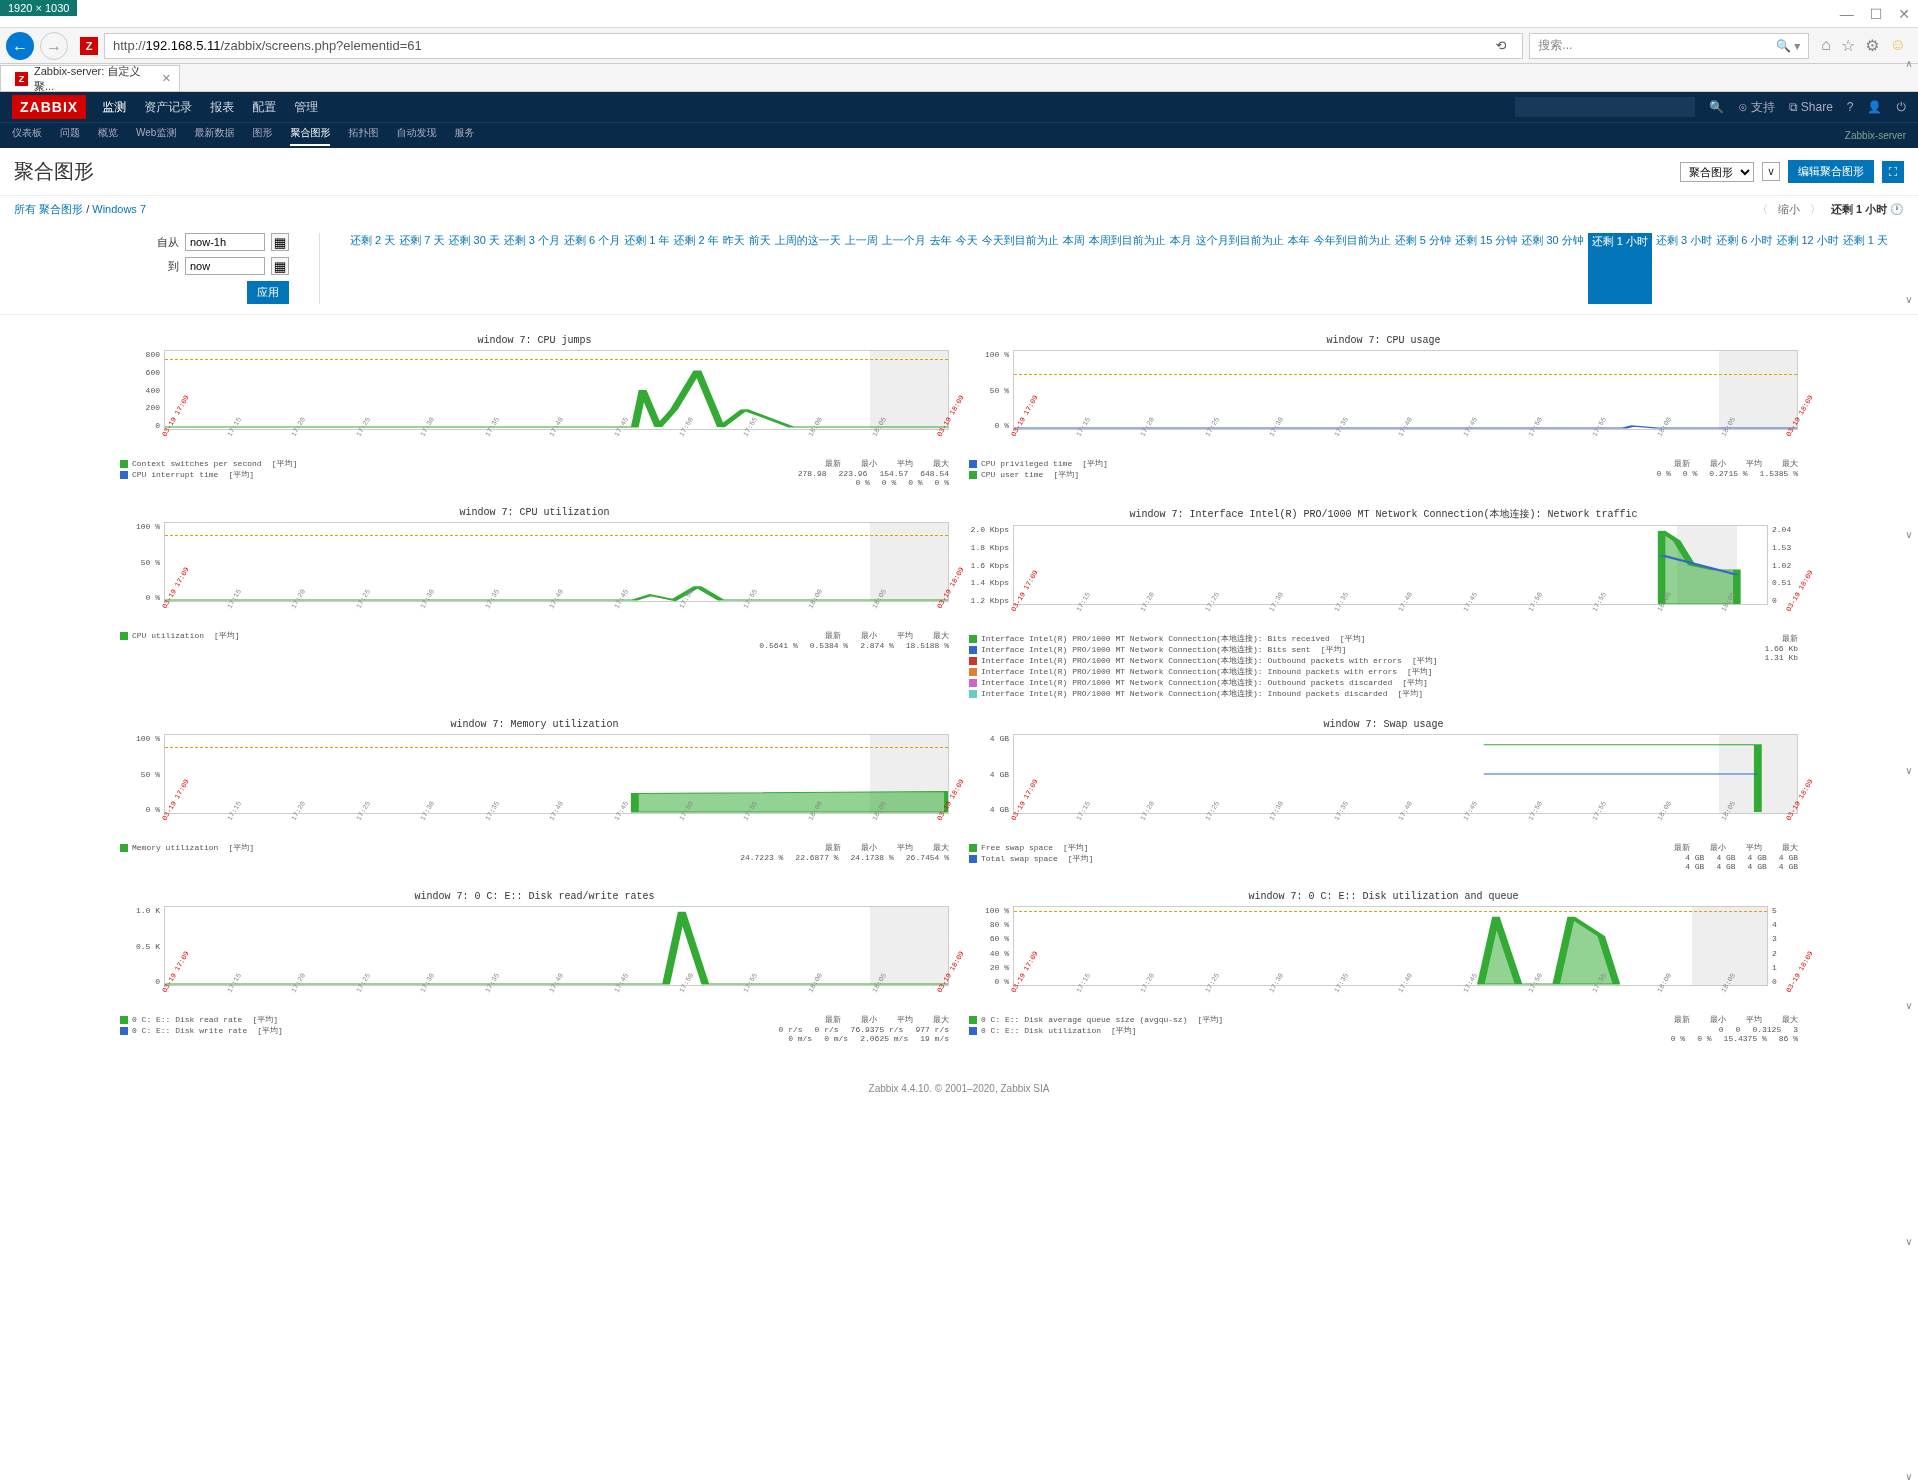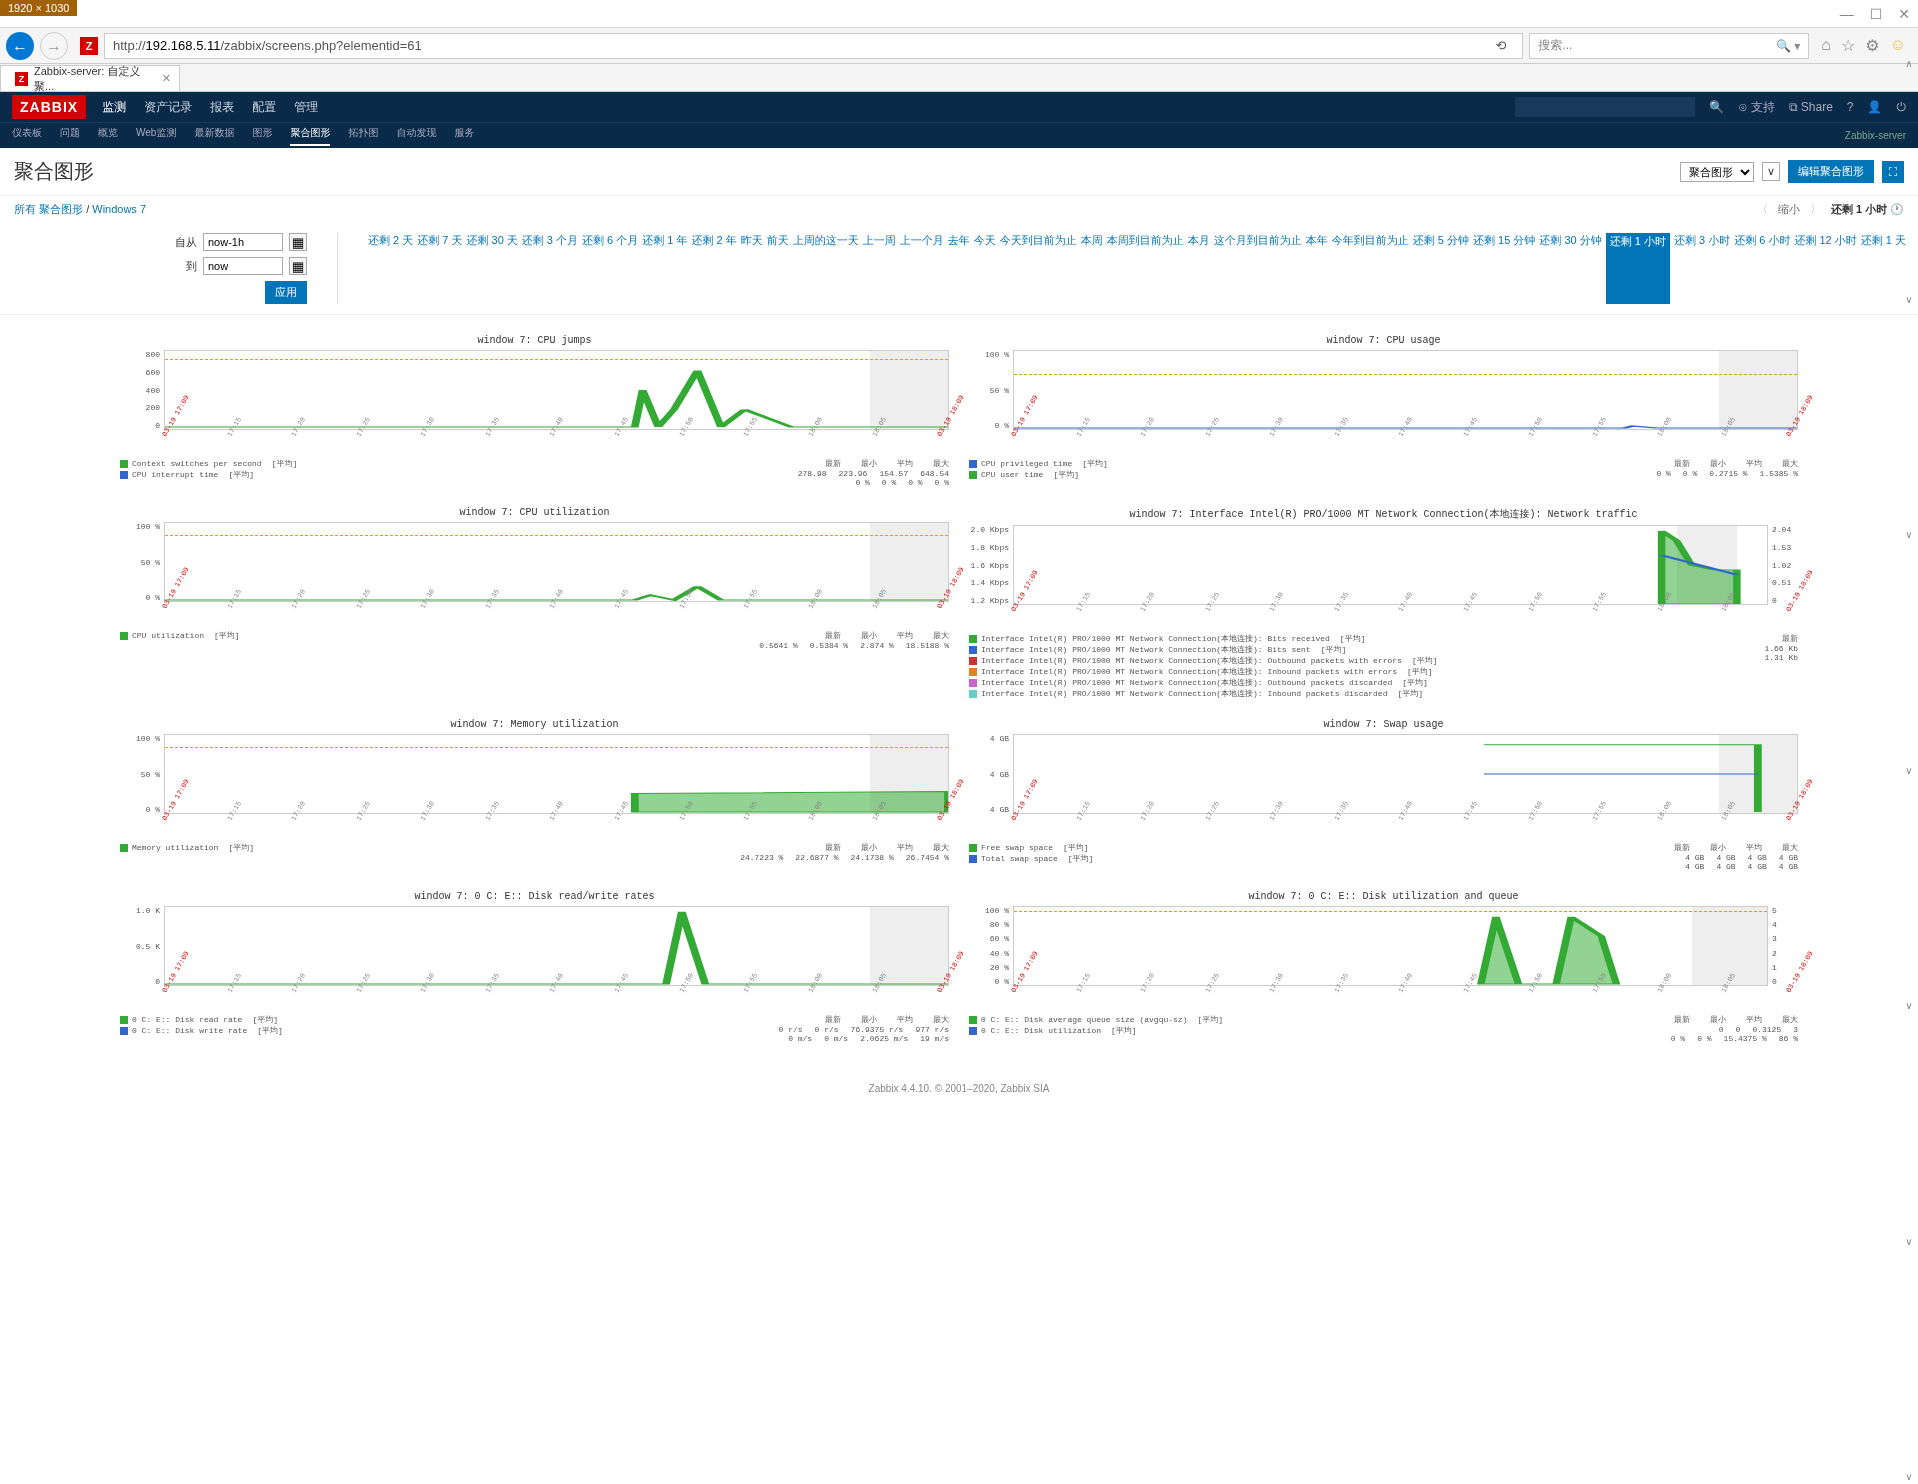--- a/index.html
+++ b/index.html
@@ -1,19 +1,19 @@
 <!DOCTYPE html>
 <html><head>
 <meta charset="utf-8">
 <style>
 * { margin: 0; padding: 0; box-sizing: border-box; }
 body { font-family: Arial, "Microsoft YaHei", sans-serif; font-size: 12px; background: #fff; color: #333; }
 
 
-.dim-badge { position: absolute; top: 0; left: 0; background: #a16207; color: #fff; padding: 2px 8px; font-size: 11px; z-index: 100; }
+.dim-badge { position: absolute; top: 0; left: 0; background: #0f766e; color: #fff; padding: 2px 8px; font-size: 11px; z-index: 100; }
 .browser-titlebar { height: 28px; background: #fff; border-bottom: 1px solid #ddd; display: flex; justify-content: flex-end; align-items: center; padding: 0 8px; gap: 16px; }
 .browser-titlebar span { color: #888; cursor: pointer; font-size: 14px; }
 .browser-toolbar { height: 36px; background: #f5f5f5; border-bottom: 1px solid #ccc; display: flex; align-items: center; padding: 0 6px; gap: 6px; }
 .nav-btn { width: 28px; height: 28px; border-radius: 50%; display: flex; align-items: center; justify-content: center; font-size: 16px; cursor: pointer; }
 .nav-back { background: #0078d4; color: #fff; }
 .nav-fwd { color: #999; border: 1px solid #ccc; }
 .favicon { width: 18px; height: 18px; background: #d40000; color: #fff; display: flex; align-items: center; justify-content: center; font-size: 11px; font-weight: bold; margin-left: 6px; }
 .url-bar { flex: 1; height: 26px; border: 1px solid #ccc; background: #fff; display: flex; align-items: center; padding: 0 8px; font-size: 13px; color: #555; }
 .url-bar .host { color: #000; }
 .refresh-btn { padding: 0 8px; color: #555; }
@@ -49,21 +49,21 @@
 .btn-icon { background: #0275b8; color: #fff; width: 22px; height: 22px; display: flex; align-items: center; justify-content: center; cursor: pointer; }
 
 .breadcrumb { padding: 6px 14px; font-size: 11px; }
 .breadcrumb a { color: #0275b8; text-decoration: none; }
 .breadcrumb-row { display: flex; align-items: center; }
 .breadcrumb-right { margin-left: auto; display: flex; align-items: center; gap: 10px; font-size: 11px; }
 .breadcrumb-right .nav-arrow { color: #aaa; cursor: pointer; }
 .breadcrumb-right .zoom-label { color: #666; }
 
 
-.time-filter { display: flex; padding: 10px 12px; gap: 30px; background: #fff; border-bottom: 1px solid #eee; font-size: 11px; }
+.time-filter { display: flex; padding: 10px 30px; gap: 30px; background: #fff; border-bottom: 1px solid #eee; font-size: 11px; }
 .time-inputs { margin-left: auto; display: flex; flex-direction: column; gap: 6px; align-items: flex-end; }
 .time-row { display: flex; align-items: center; gap: 6px; }
 .time-row input { width: 80px; border: 1px solid #aaa; padding: 2px 4px; font-size: 11px; }
 .cal-btn { width: 18px; height: 18px; border: 1px solid #aaa; background: #f5f5f5; }
 .time-links { display: flex; gap: 4px; }
 .time-col { display: flex; flex-direction: row; gap: 4px; min-width: 80px; }
 .time-col a { color: #0275b8; cursor: pointer; white-space: nowrap; }
 .time-col a.selected { background: #0275b8; color: #fff; padding: 1px 4px; }
 
 

